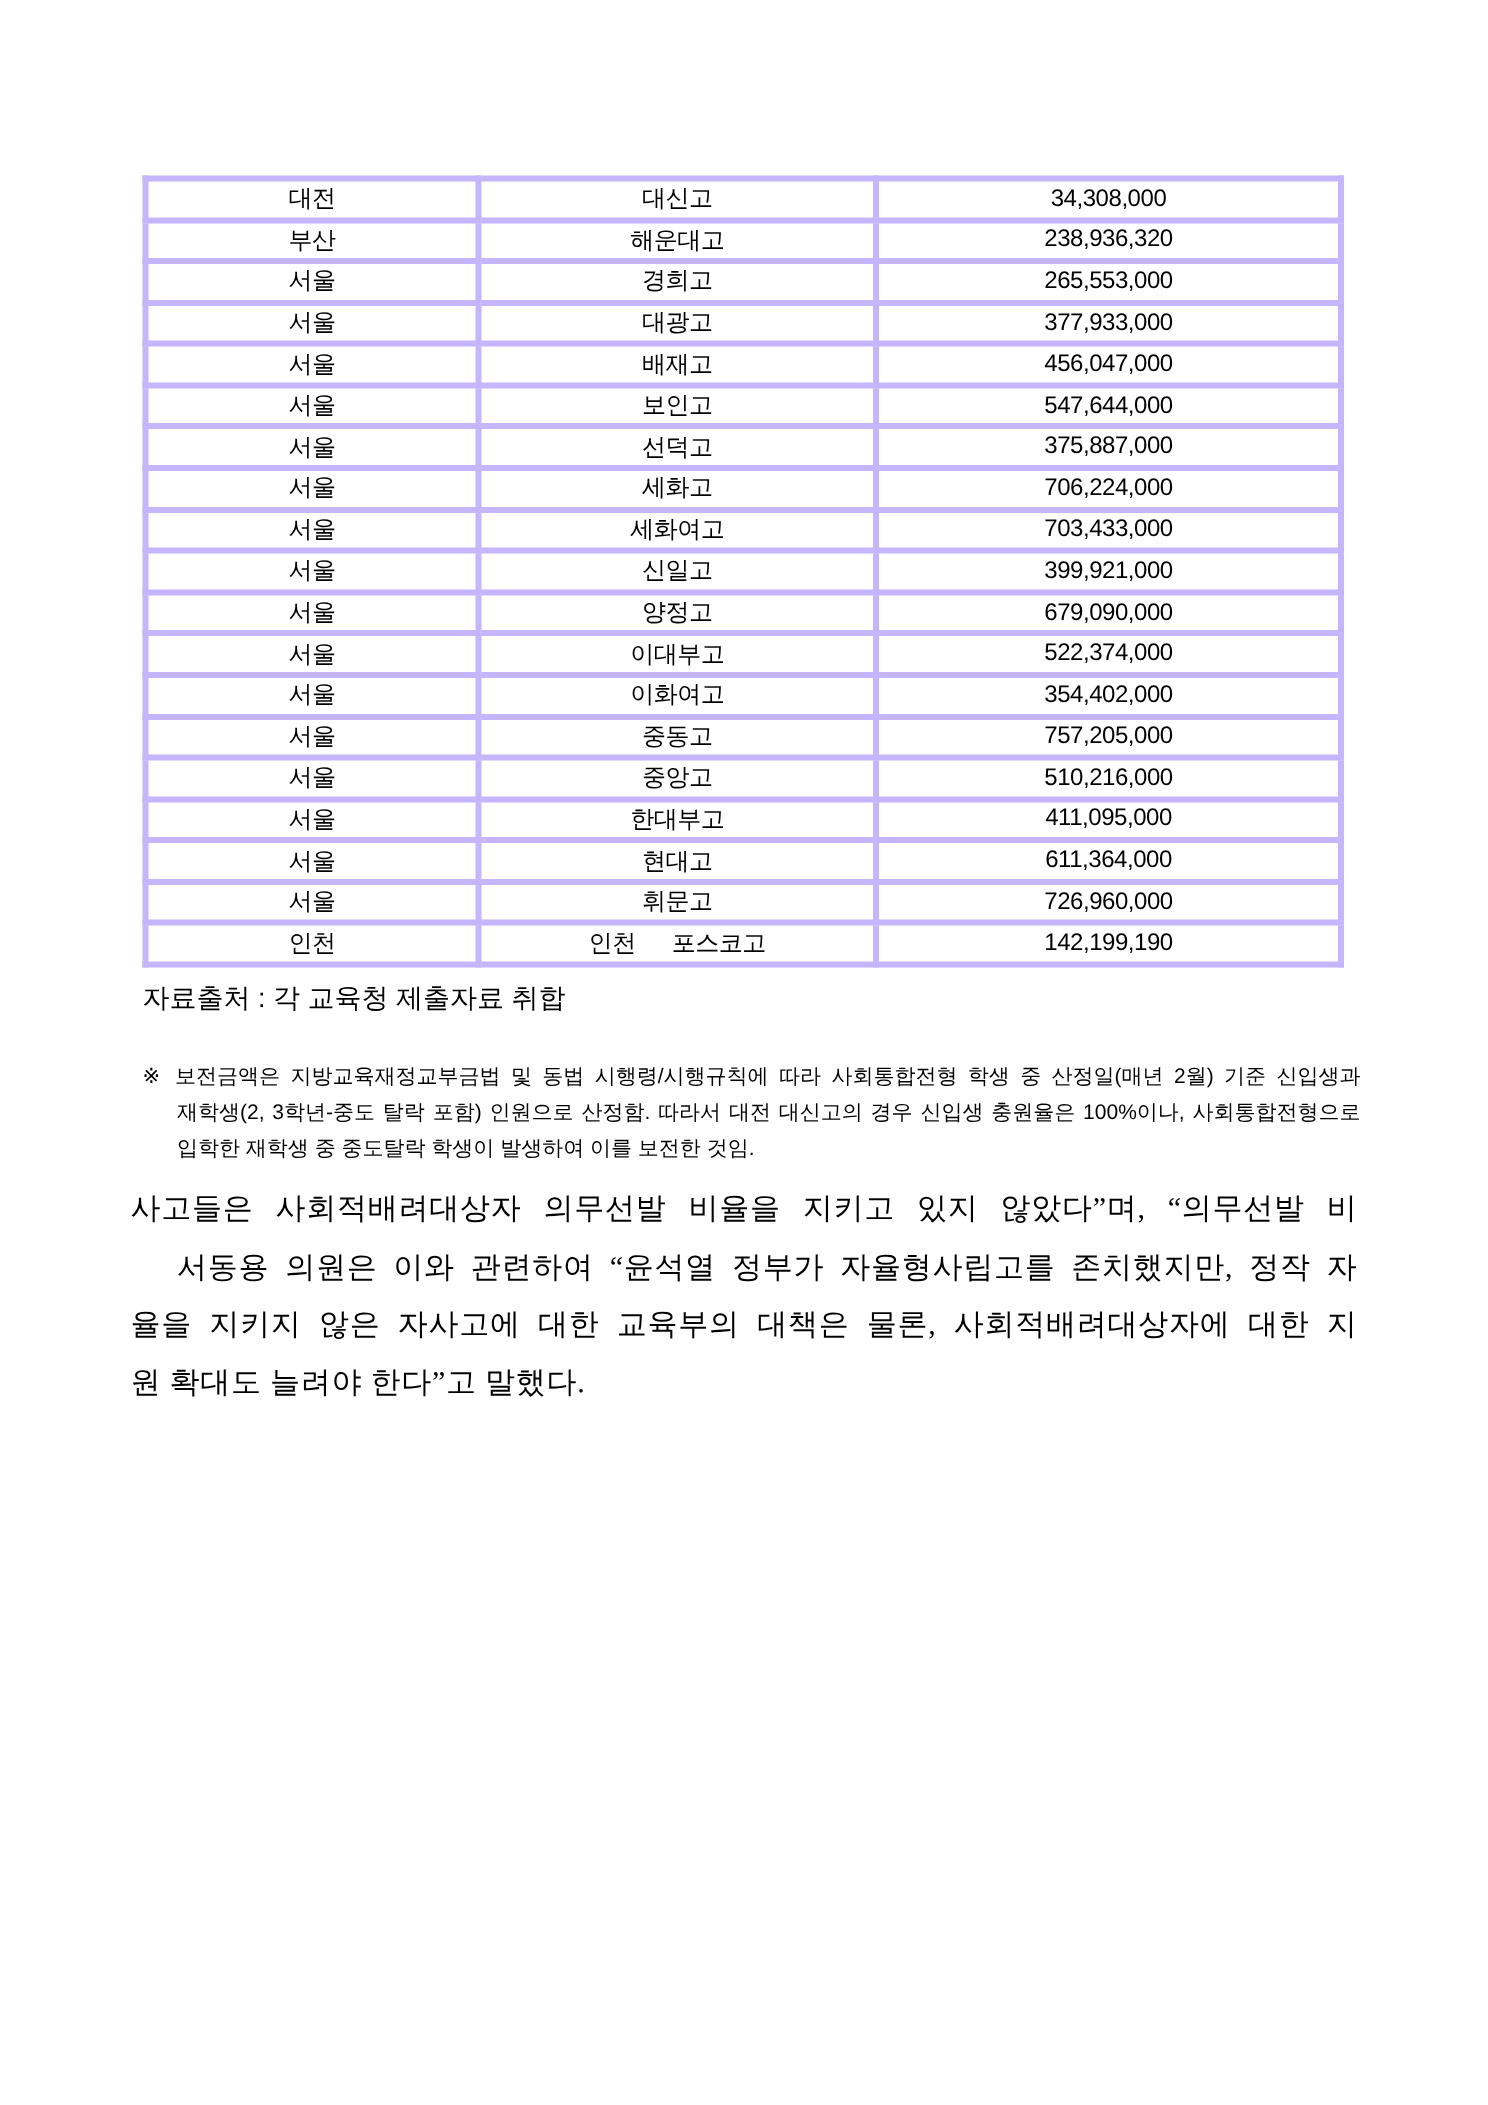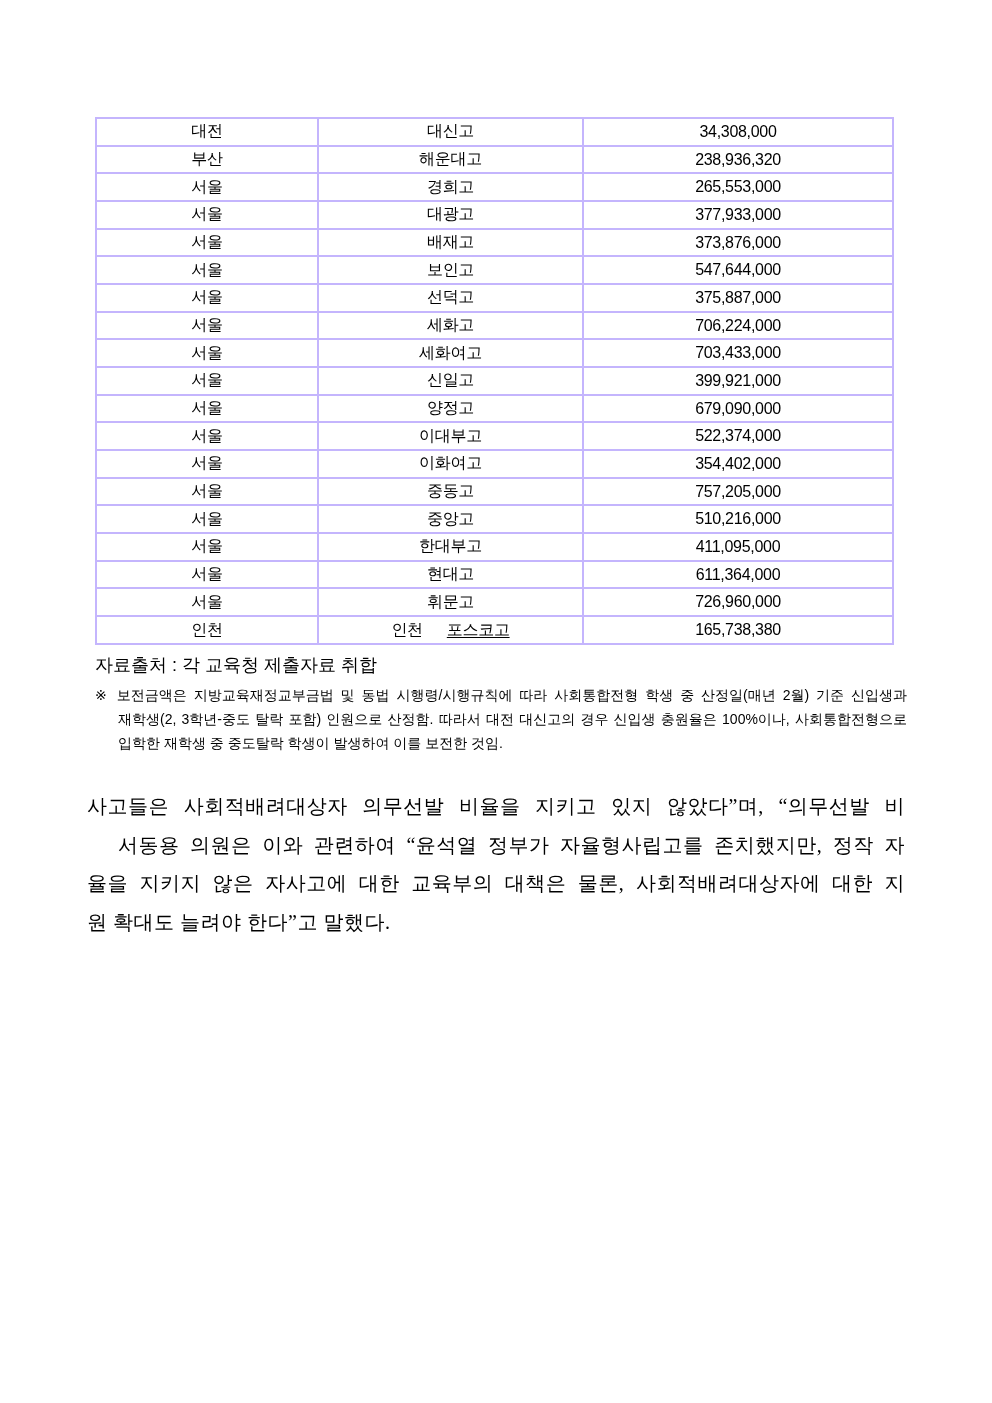--- a/index.html
+++ b/index.html
@@ -11,35 +11,35 @@
   }
   .page { position: absolute; inset: 0; }
 
   
   .report-table {
     position: absolute; left: 95px; top: 117px;
     width: 797px; height: 528px;
     border-collapse: collapse; table-layout: fixed;
   }
   .report-table td {
-    border: 2px solid #c4b5fd;
+    border: 4px solid #c4b5fd;
     text-align: center; vertical-align: middle;
     font-size: 16px; letter-spacing: -0.3px;
     padding: 0; overflow: hidden;
   }
 
-  .underlined { text-decoration: underline; text-underline-offset: 2px; margin-left: 24px; }
+  .underlined { text-underline-offset: 2px; margin-left: 24px; }
 
   
   .source-line {
     position: absolute; left: 95px; top: 655px;
     width: 812px; font-size: 18px; line-height: 20px;
   }
   .footnote {
-    position: absolute; left: 95px; top: 684px;
+    position: absolute; left: 95px; top: 706px;
     width: 812px; font-size: 14px; line-height: 23.8px;
   }
   .note-line { text-align: justify; text-align-last: justify; }
   .note-line.cont { padding-left: 23px; }
   .note-line.last { text-align: center; text-align-last: left; }
 
   
   .paragraph {
     position: absolute; left: 87px; top: 787px;
     width: 818px;
@@ -78,21 +78,21 @@
         <td>265,553,000</td>
       </tr>
       <tr>
         <td>서울</td>
         <td>대광고</td>
         <td>377,933,000</td>
       </tr>
       <tr>
         <td>서울</td>
         <td>배재고</td>
-        <td>373,876,000</td>
+        <td>456,047,000</td>
       </tr>
       <tr>
         <td>서울</td>
         <td>보인고</td>
         <td>547,644,000</td>
       </tr>
       <tr>
         <td>서울</td>
         <td>선덕고</td>
         <td>375,887,000</td>
@@ -148,21 +148,21 @@
         <td>611,364,000</td>
       </tr>
       <tr>
         <td>서울</td>
         <td>휘문고</td>
         <td>726,960,000</td>
       </tr>
       <tr>
         <td>인천</td>
         <td><span>인천</span><span class="underlined">포스코고</span></td>
-        <td>165,738,380</td>
+        <td>142,199,190</td>
       </tr>
     </tbody>
   </table>
 
   <div class="source-line">자료출처 : 각 교육청 제출자료 취합</div>
 
   <div class="footnote">
     <div class="note-line"><span>※</span> <span>보전금액은 지방교육재정교부금법 및 동법 시행령/시행규칙에 따라 사회통합전형 학생 중 산정일(매년 2월) 기준 신입생과</span></div>
     <div class="note-line cont">재학생(2, 3학년-중도 탈락 포함) 인원으로 산정함. 따라서 대전 대신고의 경우 신입생 충원율은 100%이나, 사회통합전형으로</div>
     <div class="note-line cont last">입학한 재학생 중 중도탈락 학생이 발생하여 이를 보전한 것임.</div>

